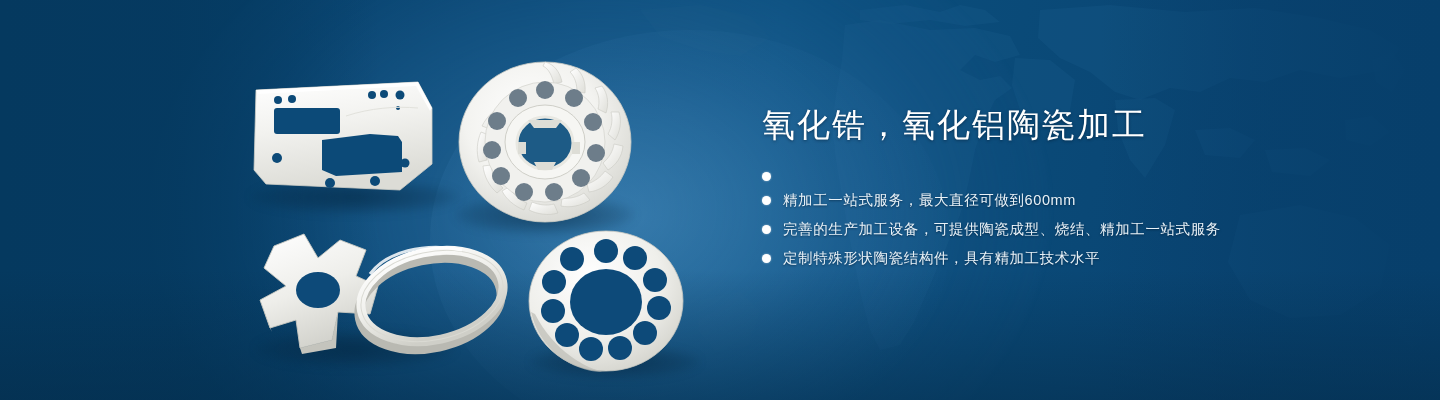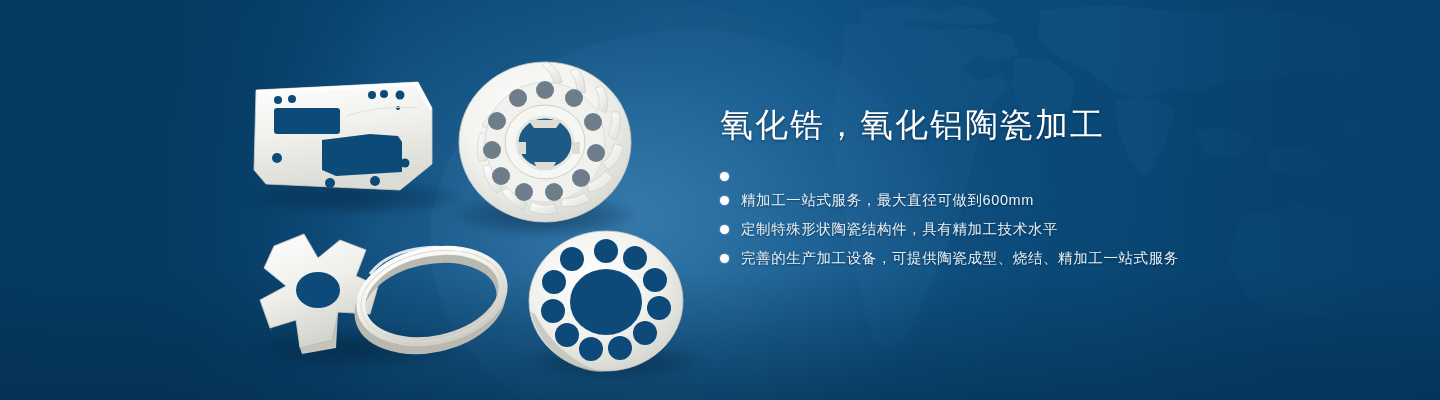--- a/index.html
+++ b/index.html
@@ -77,21 +77,21 @@
   }
   .map-layer {
     position: absolute;
     inset: 0;
     opacity: 0.5;
   }
   .map-layer svg { display: block; }
   
   .content {
     position: absolute;
-    left: 720px;
+    left: 762px;
     top: 105px;
     width: 560px;
   }
   .headline {
     color: #ffffff;
     font-size: 33px;
     letter-spacing: 2px;
     line-height: 40px;
     font-weight: 400;
     text-shadow: 0 1px 3px rgba(0,20,40,0.5);
@@ -359,22 +359,22 @@
     <ul class="bullets">
       <li>
         <span class="dot"></span>
       </li>
       <li>
         <span class="dot"></span>
         <span class="bullet-text">精加工一站式服务，最大直径可做到600mm</span>
       </li>
       <li>
         <span class="dot"></span>
-        <span class="bullet-text">定制特殊形状陶瓷结构件，具有精加工技术水平</span>
+        <span class="bullet-text">完善的生产加工设备，可提供陶瓷成型、烧结、精加工一站式服务</span>
       </li>
       <li>
         <span class="dot"></span>
-        <span class="bullet-text">完善的生产加工设备，可提供陶瓷成型、烧结、精加工一站式服务</span>
+        <span class="bullet-text">定制特殊形状陶瓷结构件，具有精加工技术水平</span>
       </li>
     </ul>
   </div>
 
 </div>
 
 </body></html>

